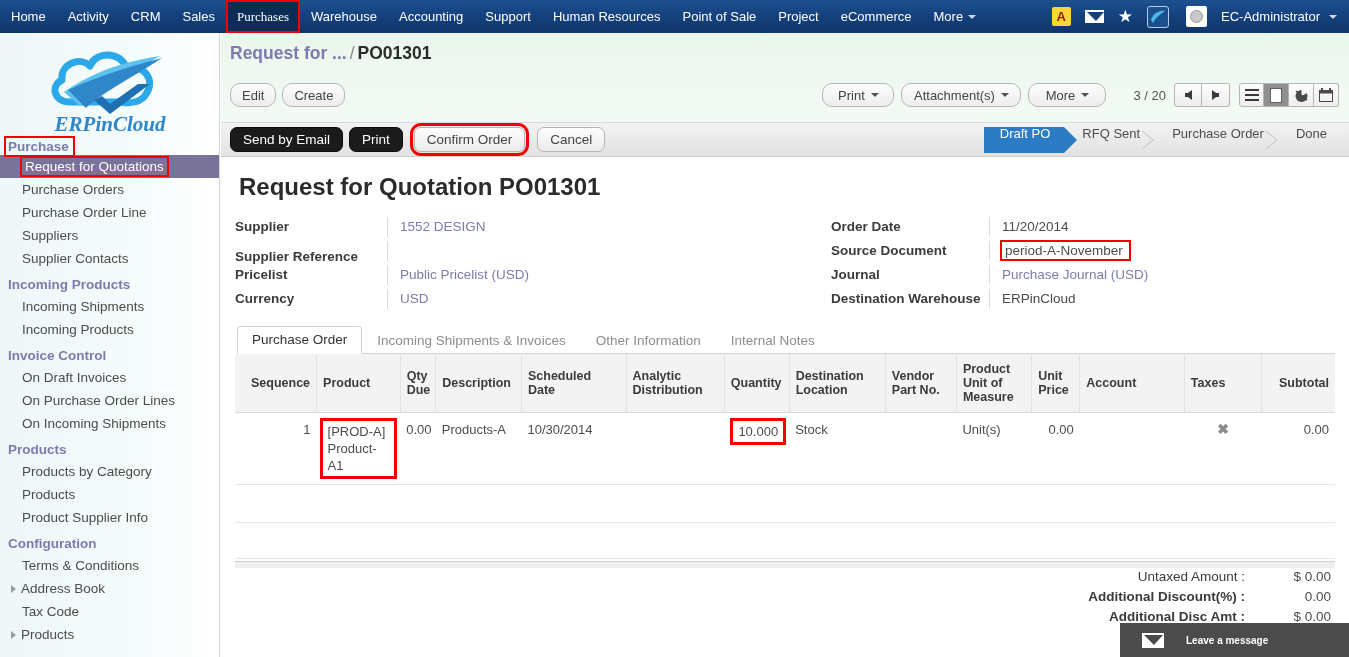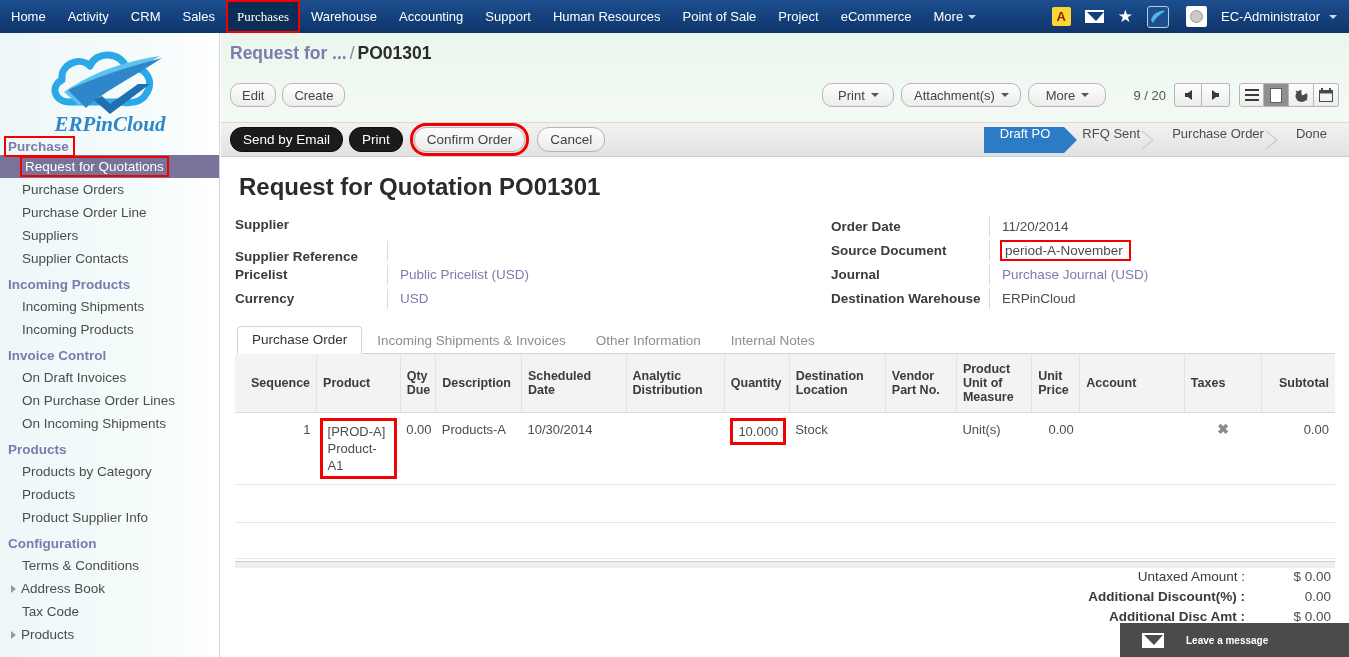--- a/index.html
+++ b/index.html
@@ -245,21 +245,21 @@
     height: 34px;
     background: linear-gradient(#f2f2f2, #e2e2e2);
     border-bottom: 1px solid #cfcfcf;
     display: flex; align-items: center;
     padding-left: 9px;
   }
   .abtn {
     display: inline-flex; align-items: center; justify-content: center;
     height: 25px; padding: 0 12px;
     font-size: 13.5px;
-    border-radius: 12px;
+    border-radius: 7px;
     margin-right: 6px;
     cursor: pointer;
     white-space: nowrap;
   }
   .abtn.primary {
     background: #1b1b1b;
     color: #ffffff;
     border: 1px solid #0d0d0d;
   }
   .abtn.plain {
@@ -616,21 +616,21 @@
       <div class="btn" style="width:120px;">
           <span>Attachment(s)</span>
           <i class="bcaret"></i>
         </div>
       <div class="btn" style="width:78px;">
           <span>More</span>
           <i class="bcaret"></i>
         </div>
 
       <div id="pager">
-        <span id="pagecount">9 / 20</span>
+        <span id="pagecount">3 / 20</span>
         <div style="display:flex;">
           <div class="arrowbtn">
               <i class="arr-l"></i>
             </div>
           <div class="arrowbtn">
               <i class="arr-r"></i>
             </div>
         </div>
       </div>
 
@@ -703,20 +703,21 @@
     </div>
   </div>
 
   <div id="sheet">
     <div id="doctitle">Request for Quotation PO01301</div>
 
     <div id="formgrid">
       <div class="fcol left">
         <div class="frow">
           <div class="flabel">Supplier</div>
+          <div class="fval link">1552 DESIGN</div>
         </div>
         <div class="frow">
           <div class="flabel">Supplier Reference</div>
           <div class="fval"></div>
         </div>
         <div class="frow">
           <div class="flabel">Pricelist</div>
           <div class="fval link">Public Pricelist (USD)</div>
         </div>
         <div class="frow">

